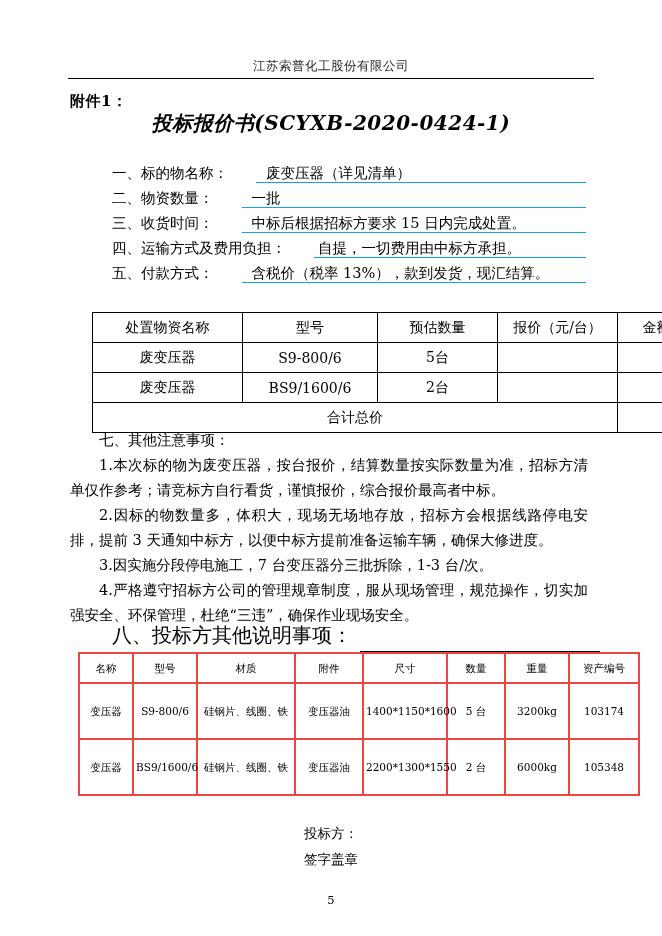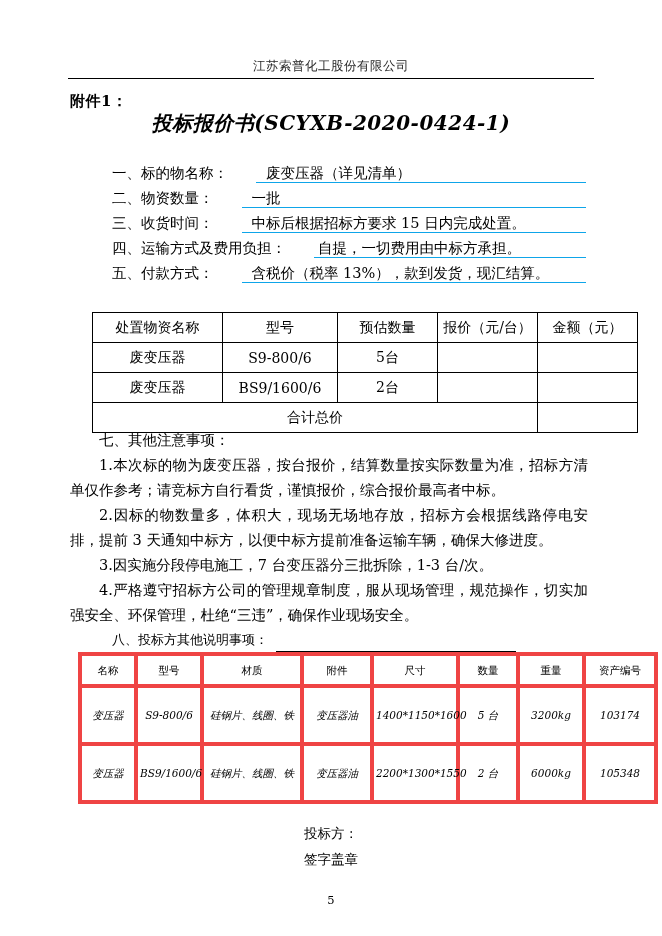--- a/index.html
+++ b/index.html
@@ -104,21 +104,21 @@
     width: 490px;
     border-collapse: collapse;
     table-layout: fixed;
   }
   .tbl1 td {
     border: 1px solid #000;
     height: 29px;
     text-align: center;
     vertical-align: middle;
     font-size: 14px;
-    padding: 0 2px;
+    padding: 0 12px;
   }
   .tbl1 .c1 { width: 125px; }
   .tbl1 .c2 { width: 110px; }
   .tbl1 .c3 { width: 95px; }
   .tbl1 .c4 { width: 95px; }
   .tbl1 .c5 { width: 95px; }
 
   
   .notes {
     position: absolute;
@@ -135,21 +135,21 @@
   }
   .note-indent { text-indent: 2em; }
 
   .sec8 {
     position: absolute;
     left: 112px;
     top: 628px;
     width: 474px;
     display: flex;
     align-items: flex-end;
-    font-size: 13px;
+    font-size: 20px;
     height: 24px;
     white-space: nowrap;
   }
   .sec8-lead { flex: 0 0 auto; padding-bottom: 3px; }
   .sec8-line {
     flex: 0 0 240px;
     border-bottom: 1.4px solid #000;
     margin-left: 8px;
     height: 16px;
   }
@@ -157,29 +157,29 @@
   
   .tbl2 {
     position: absolute;
     left: 78px;
     top: 652px;
     width: 512px;
     border-collapse: collapse;
     table-layout: fixed;
   }
   .tbl2 td {
-    border: 4px solid #ef4444;
+    border: 2px solid #ef4444;
     text-align: center;
     vertical-align: middle;
     font-size: 10.5px;
     padding: 3px 2px;
     line-height: 1.55;
   }
   .tbl2 tr.head td { height: 22px; }
-  .tbl2 tr.data td { height: 48px; font-style: italic; }
+  .tbl2 tr.data td { height: 48px; }
   .tbl2 .a1 { width: 48px; }
   .tbl2 .a2 { width: 58px; }
   .tbl2 .a3 { width: 92px; }
   .tbl2 .a4 { width: 62px; }
   .tbl2 .a5 { width: 78px; }
   .tbl2 .a6 { width: 52px; }
   .tbl2 .a7 { width: 58px; }
   .tbl2 .a8 { width: 64px; }
 
   

